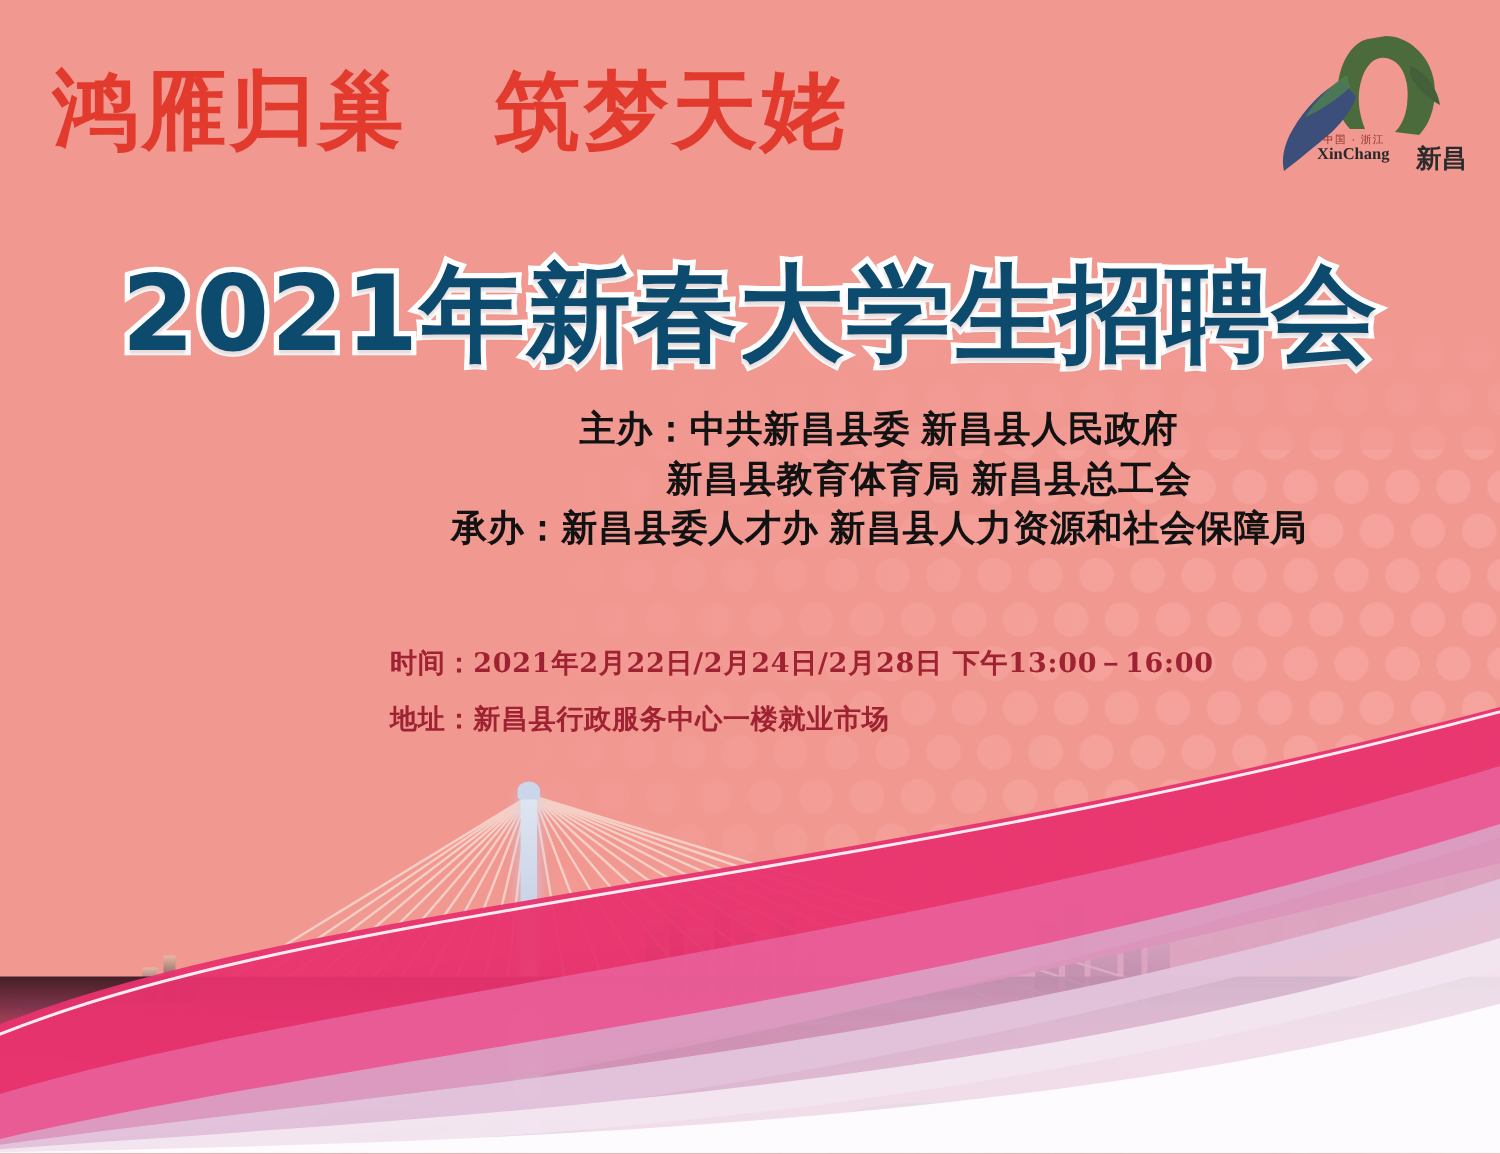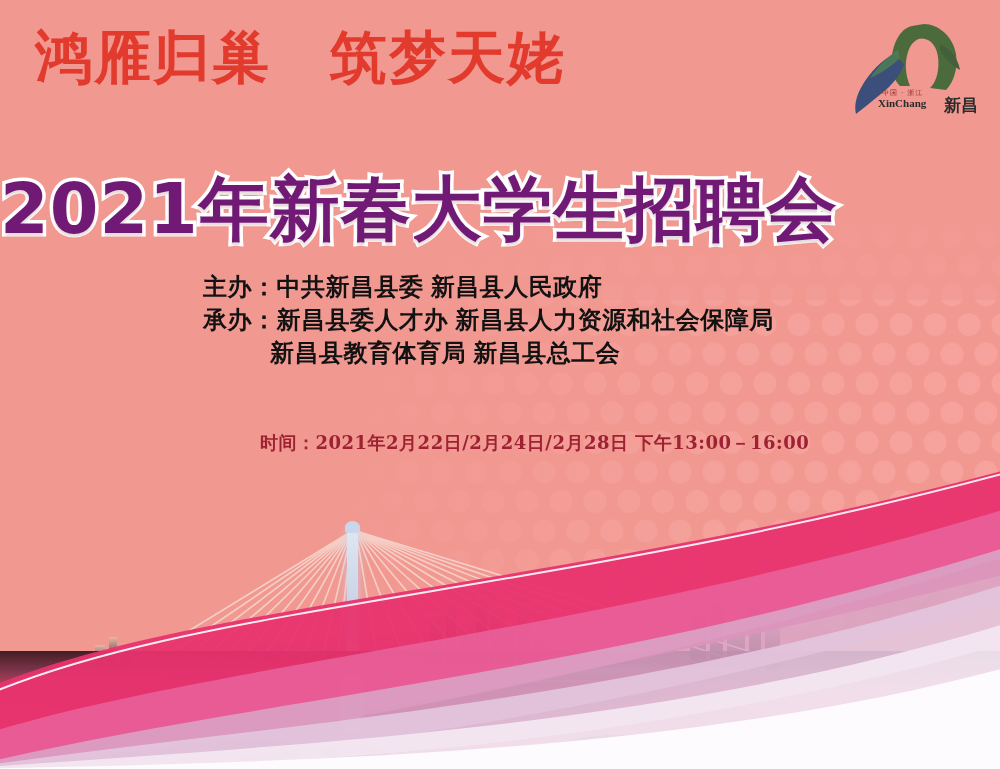--- a/index.html
+++ b/index.html
@@ -136,21 +136,21 @@
     border-radius: 50% 50% 45% 55%;
   }
 
   
   .swooshes { position: absolute; inset: 0; pointer-events: none; }
 
   
   .headline {
     position: absolute;
     left: 35px;
-    top: 20px;
+    top: 36px;
     font-size: 57px;
     font-weight: 700;
     color: #e23b2e;
     letter-spacing: 2px;
     white-space: pre;
     font-family: "DejaVu Sans", "Liberation Sans", sans-serif;
   }
 
   
   .logo {
@@ -188,37 +188,39 @@
     color: #2b2b2b;
     line-height: 1;
     white-space: nowrap;
   }
 
   
   .main-title {
     position: absolute;
     left: 0; right: 0;
     top: 163px;
+    text-align: center;
     font-size: 70px;
     font-weight: 700;
-    color: #701a75;
+    color: #0c4a6e;
     letter-spacing: 1px;
     white-space: nowrap;
     -webkit-text-stroke: 7px #ffffff;
     paint-order: stroke fill;
     text-shadow: 0 3px 2px rgba(120,60,60,0.18);
     font-family: "DejaVu Sans", "Liberation Sans", sans-serif;
   }
 
   
   .org-block {
     position: absolute;
-    left: 203px;
+    left: 226px;
     top: 270px;
     width: 720px;
+    text-align: center;
   }
   .org-line {
     font-size: 24px;
     font-weight: 700;
     color: #121212;
     line-height: 33px;
     white-space: nowrap;
     letter-spacing: 0.5px;
   }
   .org-line.indent { padding-left: 67px; }
@@ -339,21 +341,22 @@
     </svg>
     <div class="logo-text-cn">中国 · 浙江</div>
     <div class="logo-text-en">XinChang</div>
     <div class="logo-text-brand">新昌</div>
   </div>
 
   <div class="main-title">2021年新春大学生招聘会</div>
 
   <div class="org-block">
     <div class="org-line">主办：中共新昌县委  新昌县人民政府</div>
+    <div class="org-line indent">新昌县教育体育局  新昌县总工会</div>
     <div class="org-line">承办：新昌县委人才办  新昌县人力资源和社会保障局</div>
-    <div class="org-line indent">新昌县教育体育局  新昌县总工会</div>
   </div>
 
   <div class="info-block">
     <div class="info-line">时间：2021年2月22日/2月24日/2月28日  下午13:00－16:00</div>
+    <div class="info-line">地址：新昌县行政服务中心一楼就业市场</div>
   </div>
 
 </div>
 
 </body></html>

